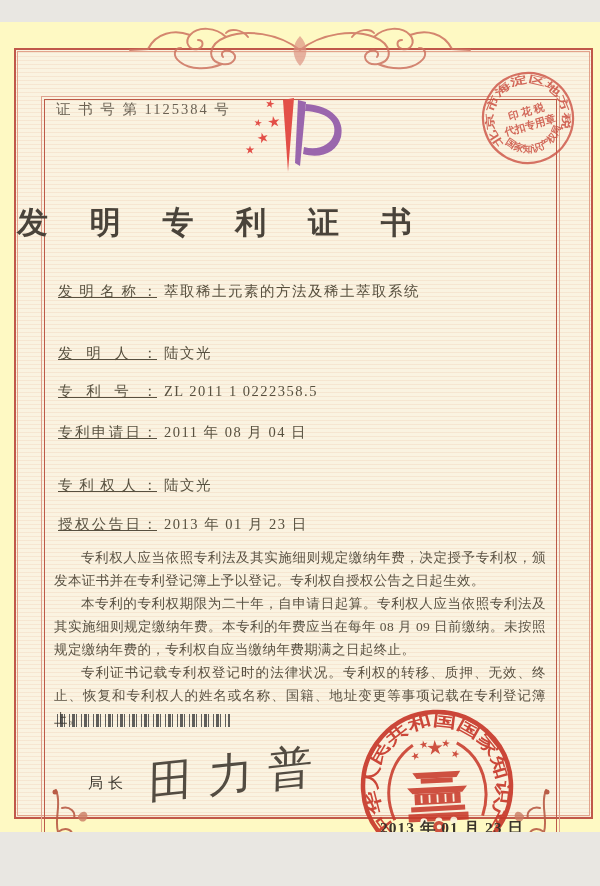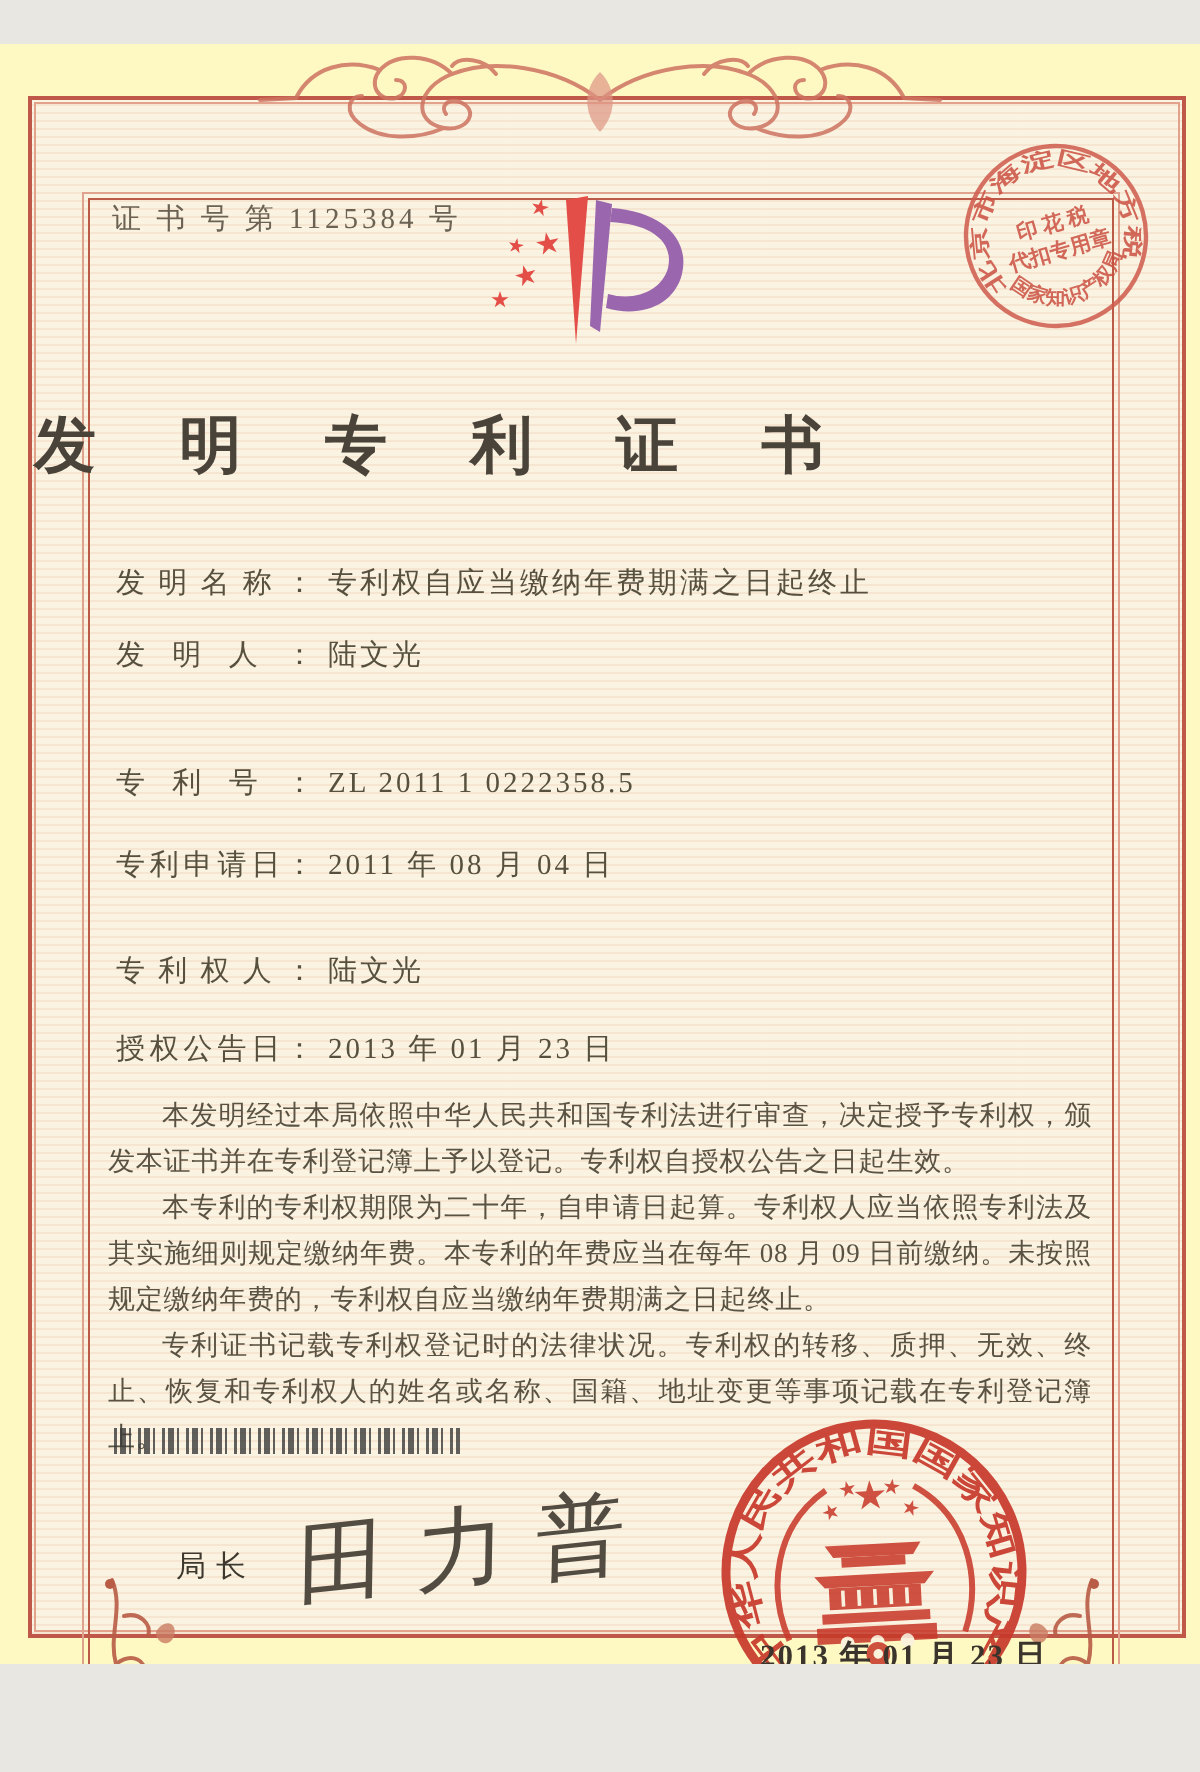--- a/index.html
+++ b/index.html
@@ -9,21 +9,21 @@
     background-color:#faf3e1;
     background-image:repeating-linear-gradient(0deg, rgba(225,158,122,0.16) 0px, rgba(225,158,122,0.16) 1px, transparent 1px, transparent 4px);
     border:2px solid #c0584a;}
   .paper::after{content:"";position:absolute;inset:1px;border:1px solid #e2a28b;pointer-events:none;}
   .inner-frame{position:absolute;left:44px;top:77px;width:511px;height:779px;
     border:1px solid #bc5a48;outline:1px solid #dfa28e;outline-offset:2px;}
   .cert-no{position:absolute;left:56px;top:78px;font-size:14.5px;color:#6b6254;letter-spacing:2px;}
   .title{position:absolute;left:0;top:180px;width:600px;text-align:left;font-size:31px;font-weight:bold;
     color:#49433a;letter-spacing:17px;text-indent:17px;}
   .field{position:absolute;left:58px;font-size:14.5px;color:#57503f;white-space:nowrap;}
-  .flabel{display:inline-block;width:99px;text-align:justify;text-align-last:justify;margin-right:7px;}
+  .flabel{display:inline-block;width:99px;text-align:justify;text-align-last:justify;margin-right:7px;text-decoration:underline;}
   .fvalue{letter-spacing:1.5px;}
   .body-text{position:absolute;left:54px;top:524px;width:492px;font-size:13.5px;line-height:23px;
     color:#5a5243;text-align:justify;letter-spacing:0.4px;}
   .body-text p{margin:0;text-indent:2em;}
   .barcode{position:absolute;left:57px;top:692px;width:173px;height:13px;opacity:.8;
     background:repeating-linear-gradient(90deg,#3a3a3a 0 1.5px,transparent 1.5px 3px,#3a3a3a 3px 6px,transparent 6px 7.5px,#3a3a3a 7.5px 8.5px,transparent 8.5px 12px);}
   .director-label{position:absolute;left:88px;top:752px;font-size:15px;color:#3d372e;letter-spacing:5px;}
   .signature{position:absolute;left:148px;top:722px;font-size:45px;color:#3c362d;letter-spacing:15px;
     transform:rotate(-6deg) skewX(-7deg);opacity:.88;}
   .issue-date{position:absolute;left:380px;top:796px;font-size:15.5px;font-weight:bold;color:#3a342c;
@@ -114,40 +114,40 @@
       <use href="#star-shape" transform="translate(27,46) scale(5.5) rotate(-15)"></use>
       <use href="#star-shape" transform="translate(22,31) scale(4) rotate(10)"></use>
       <use href="#star-shape" transform="translate(38,30) scale(6) rotate(-10)"></use>
       <use href="#star-shape" transform="translate(34,12) scale(4.5) rotate(12)"></use>
     </g>
   </svg>
 
   <div class="title">发 明 专 利 证 书</div>
 
   <div class="field" style="top:260px">
-    <span class="flabel">发明名称：</span><span class="fvalue">专利权自应当缴纳年费期满之日起终止</span>
-  </div>
-  <div class="field" style="top:296px">
+    <span class="flabel">发明名称：</span><span class="fvalue">萃取稀土元素的方法及稀土萃取系统</span>
+  </div>
+  <div class="field" style="top:322px">
     <span class="flabel">发明人：</span><span class="fvalue">陆文光</span>
   </div>
   <div class="field" style="top:360px">
     <span class="flabel">专利号：</span><span class="fvalue">ZL 2011 1 0222358.5</span>
   </div>
   <div class="field" style="top:401px">
     <span class="flabel">专利申请日：</span><span class="fvalue">2011 年 08 月 04 日</span>
   </div>
   <div class="field" style="top:454px">
     <span class="flabel">专利权人：</span><span class="fvalue">陆文光</span>
   </div>
   <div class="field" style="top:493px">
     <span class="flabel">授权公告日：</span><span class="fvalue">2013 年 01 月 23 日</span>
   </div>
 
   <div class="body-text">
-    <p>本发明经过本局依照中华人民共和国专利法进行审查，决定授予专利权，颁发本证书并在专利登记簿上予以登记。专利权自授权公告之日起生效。</p>
+    <p>专利权人应当依照专利法及其实施细则规定缴纳年费，决定授予专利权，颁发本证书并在专利登记簿上予以登记。专利权自授权公告之日起生效。</p>
     <p>本专利的专利权期限为二十年，自申请日起算。专利权人应当依照专利法及其实施细则规定缴纳年费。本专利的年费应当在每年 08 月 09 日前缴纳。未按照规定缴纳年费的，专利权自应当缴纳年费期满之日起终止。</p>
     <p>专利证书记载专利权登记时的法律状况。专利权的转移、质押、无效、终止、恢复和专利权人的姓名或名称、国籍、地址变更等事项记载在专利登记簿上。</p>
   </div>
 
   <div class="barcode"></div>
 
   <div class="director-label">局长</div>
   <div class="signature">田力普</div>
 
   <svg class="seal-svg" width="160" height="160" viewBox="0 0 160 160">

